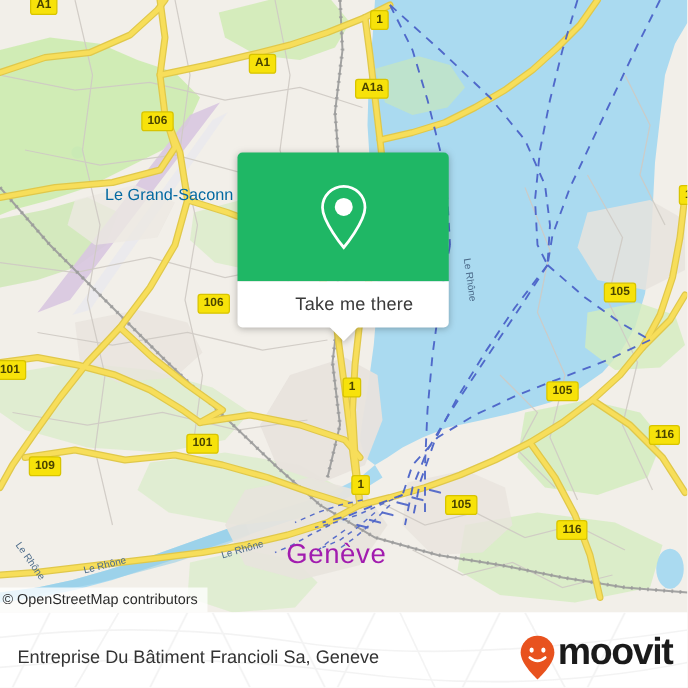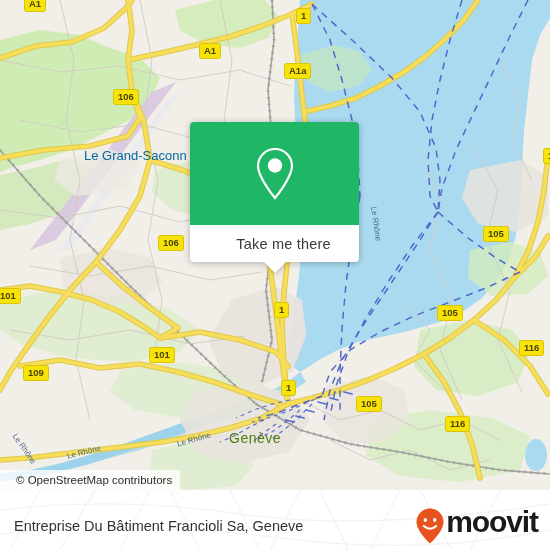--- a/index.html
+++ b/index.html
@@ -16,39 +16,39 @@
     background:#f2efe9;overflow:hidden;
   }
   .map svg{position:absolute;left:0;top:0;}
 
   
   .map-label{
     position:absolute;color:#7a7a7a;white-space:nowrap;
     font-family:"Liberation Sans","DejaVu Sans",sans-serif;
     pointer-events:none;
   }
-  .lbl-city{font-size:14px;color:#4d7c0f;letter-spacing:.5px;}
+  .lbl-city{font-size:22px;color:#a21caf;letter-spacing:.5px;}
   .lbl-town{font-size:13px;color:#0369a1;}
   .lbl-river{font-size:8px;color:#4c6b8a;font-style:normal;}
 
   
   .shield{
     position:absolute;background:#f7e20a;border:1.4px solid #d8c400;
     border-radius:2.5px;color:#4a4400;font-weight:bold;font-size:9.5px;
     line-height:12px;padding:1px 4px 1px 4px;text-align:center;
     font-family:"Liberation Sans","DejaVu Sans",sans-serif;
     box-sizing:border-box;
   }
 
   
   .attrib{
     position:absolute;left:0;bottom:0;
     background:rgba(255,255,255,.78);
     color:#2b2b2b;font-size:11.5px;line-height:16px;
-    padding:2px 8px 2px 16px;white-space:nowrap;
+    padding:2px 8px 2px 2px;white-space:nowrap;
   }
 
   
   .callout{
     position:absolute;left:190px;top:122px;width:169px;
     border-radius:4px;overflow:visible;
     filter:drop-shadow(0 1px 3px rgba(0,0,0,.28));
   }
   .callout-top{
     background:#1fb765;height:103px;border-radius:4px 4px 0 0;

